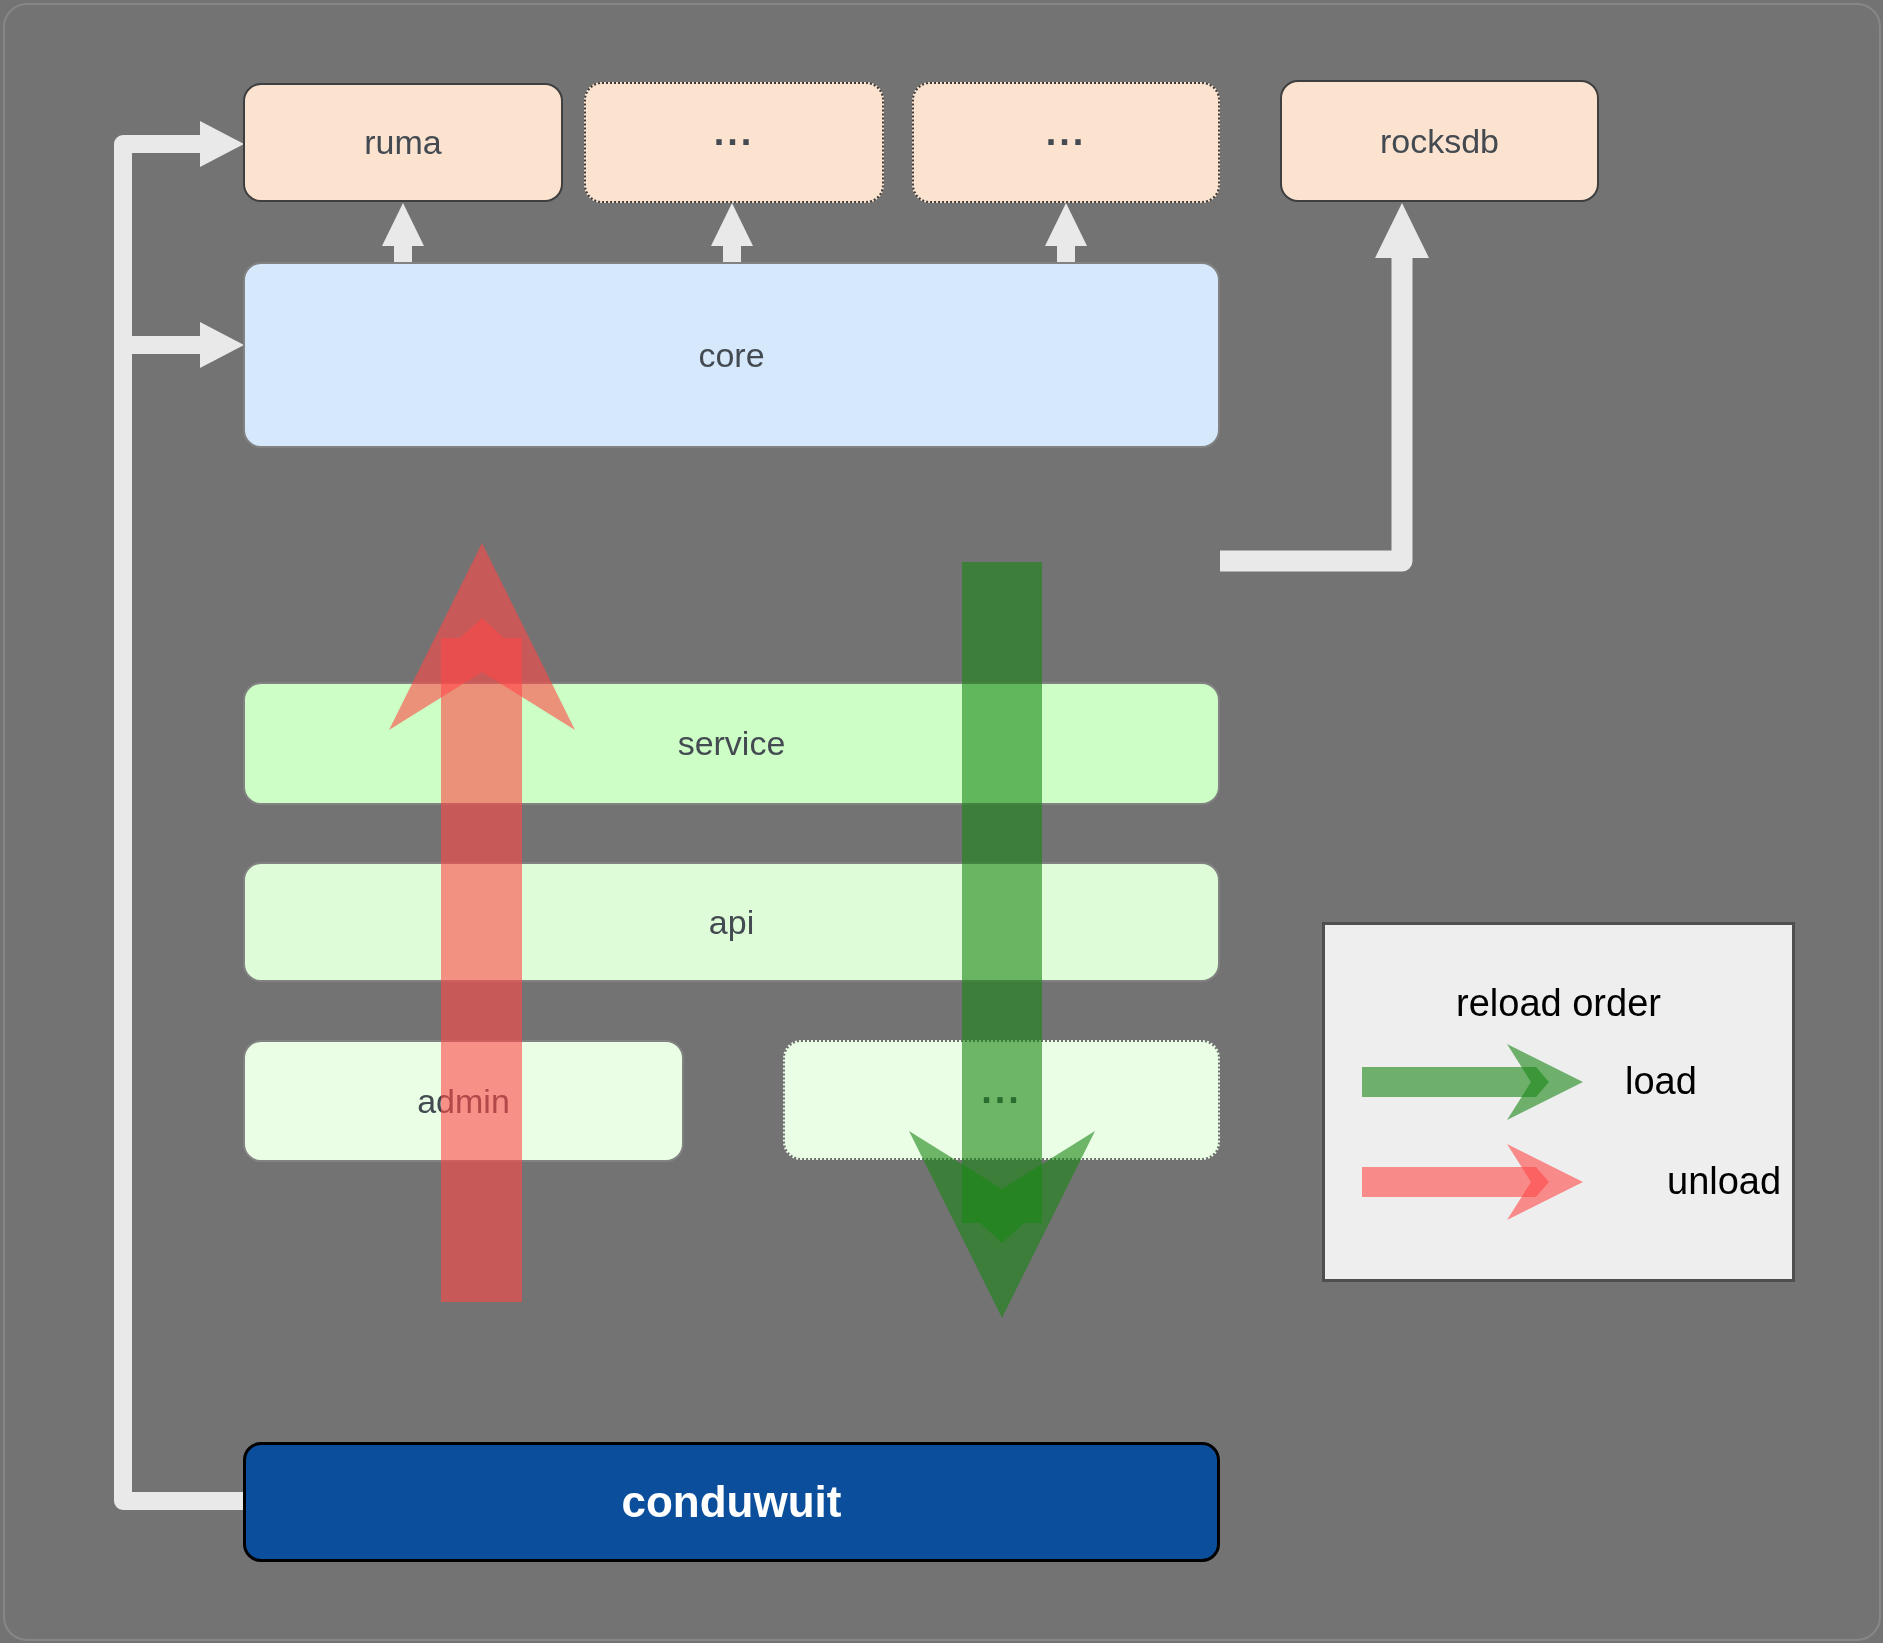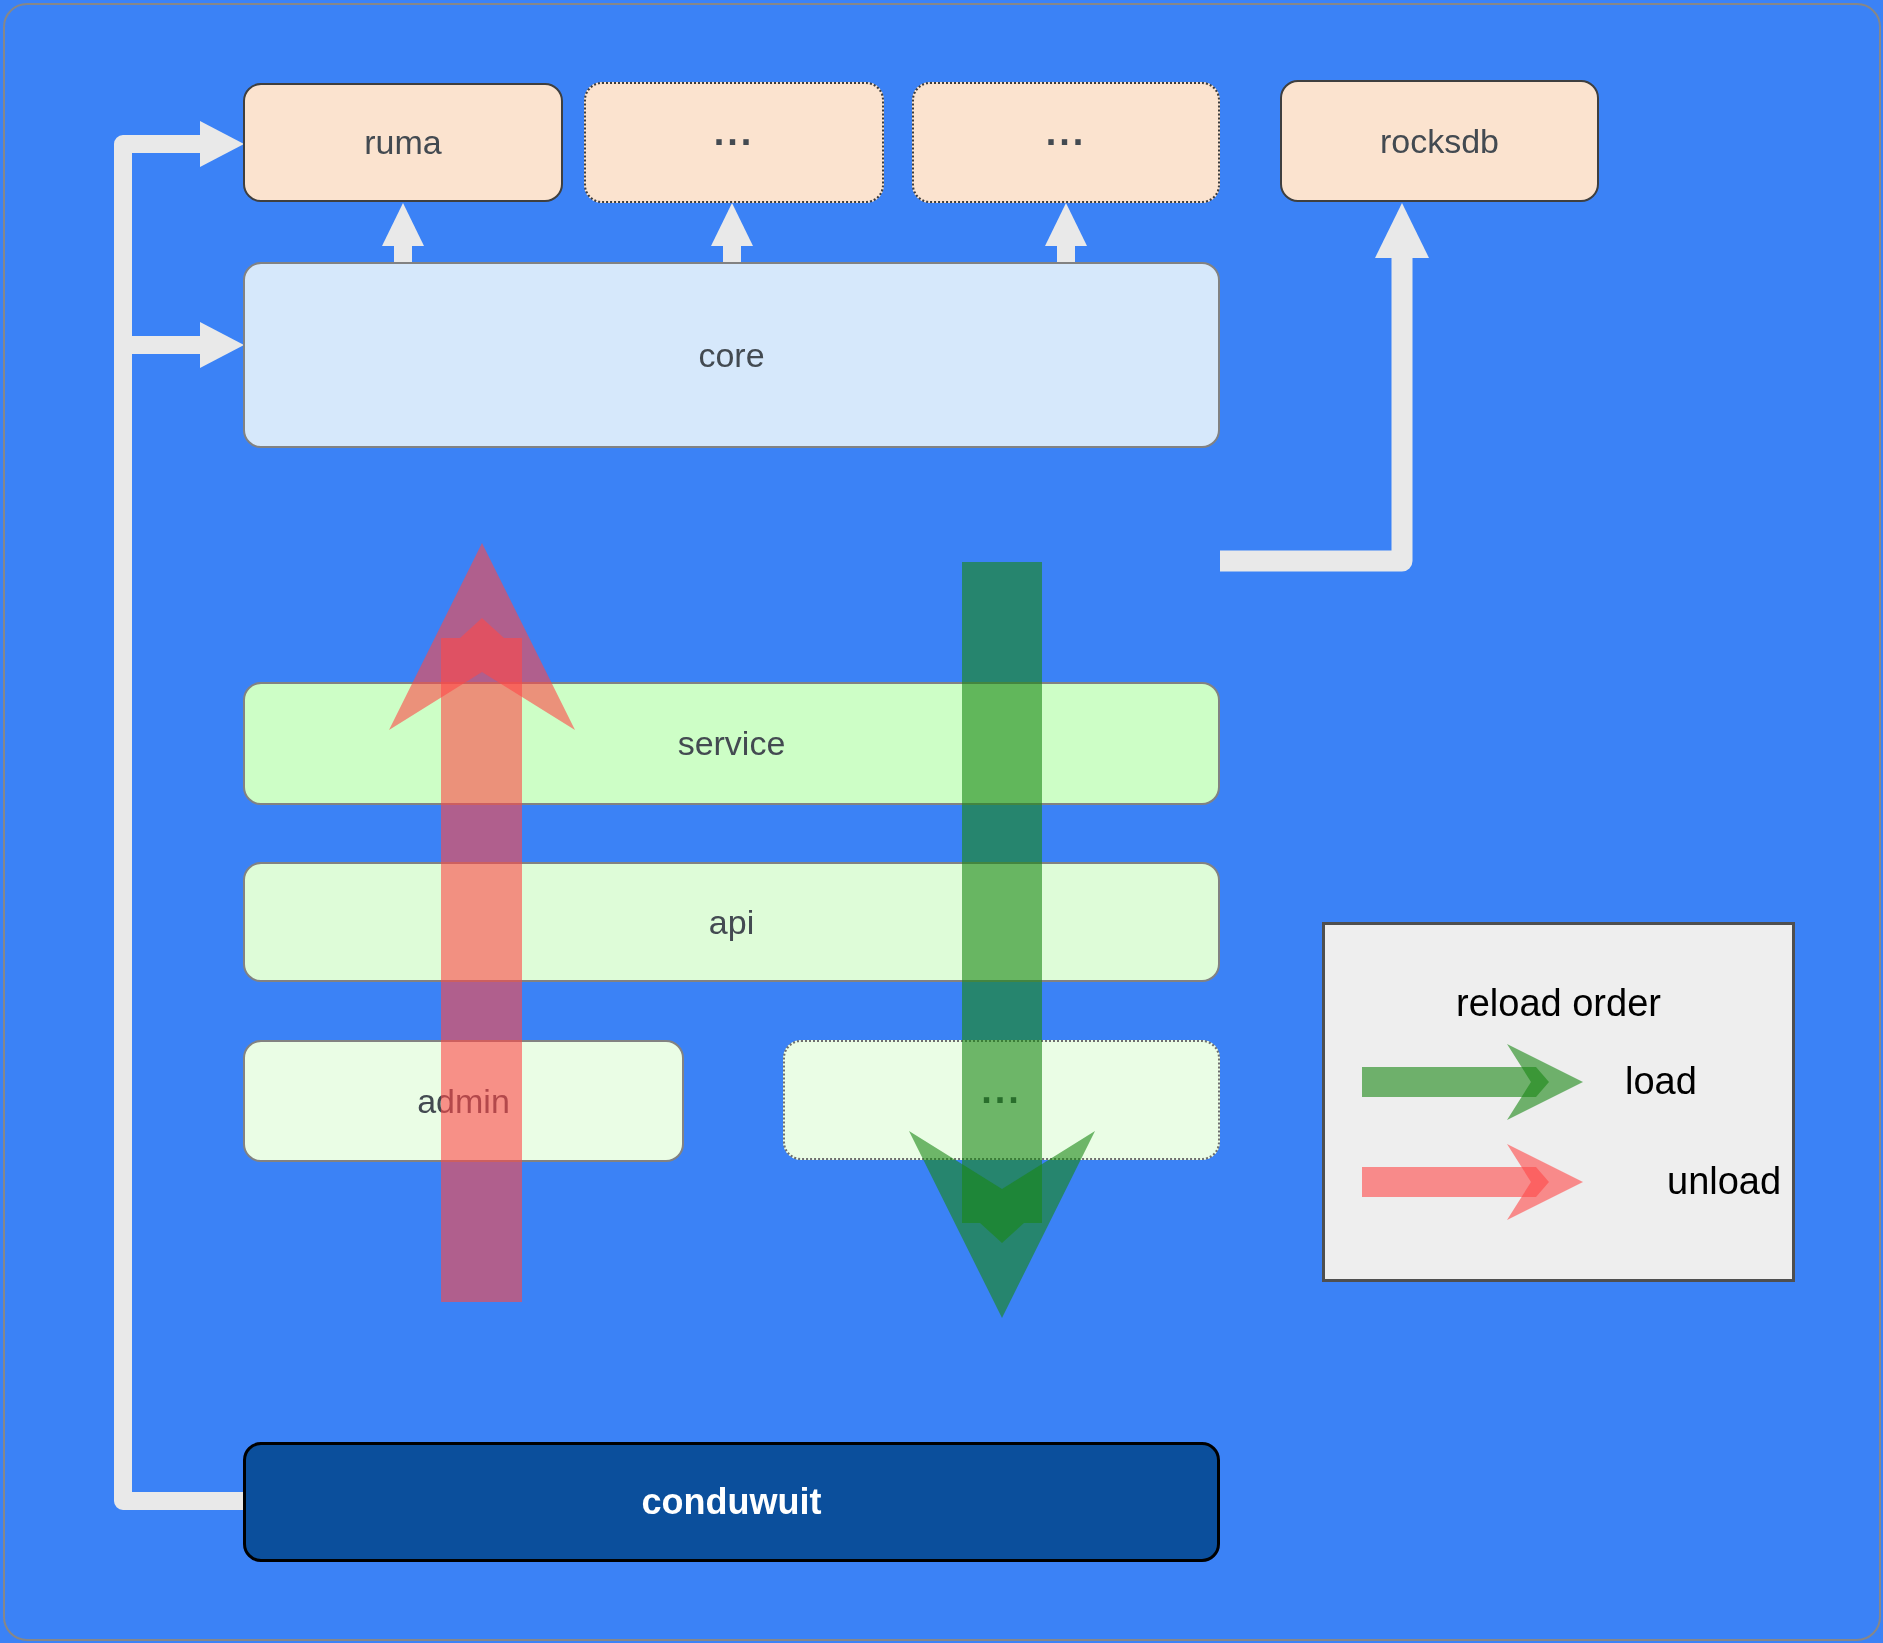--- a/index.html
+++ b/index.html
@@ -1,19 +1,19 @@
 <!DOCTYPE html>
 <html style="--node-peach: #fbe3cf; --node-blue: #d6e8fb; --node-green-db: #a5fe99; --node-green-service: #cdfec6; --node-green-api: #defcd8; --node-green-pale: #eafde5; --node-white: #ffffff; --conduwuit-blue: #0b4f9c; --load-green: #198714; --unload-red: #ff4848; --connector-gray: #e9e9e9; --label-dark: #434a51; --legend-bg: #eeeeee; --frame-border: #878787;"><head>
 <meta charset="utf-8">
 <style>
   html,body { margin:0; padding:0; background:#ffffff; }
   #stage {
     position:relative; width:1883px; height:1643px;
     font-family:"Liberation Sans", sans-serif;
-    background:#3b82f6; overflow:hidden;
+    background:#737373; overflow:hidden;
   }
   #page-frame {
     position:absolute; left:3px; top:3px; width:1874px; height:1634px;
     border:2.5px solid var(--frame-border); border-radius:24px;
   }
   svg.layer { position:absolute; left:0; top:0; width:1883px; height:1643px; }
 
   .node {
     position:absolute; box-sizing:border-box; border-radius:18px;
     display:flex; align-items:center; justify-content:center;
@@ -29,21 +29,21 @@
   .n-dots2    { left:912px; top:82px;  width:308px; height:121px; background:var(--node-peach); }
   .n-rocksdb  { left:1243px;top:80px;  width:319px; height:122px; background:var(--node-peach);margin-left:37px; }
   .n-core     { left:243px; top:262px; width:977px; height:186px; background:var(--node-blue);text-align:right; }
   .n-database { left:243px; top:502px; width:977px; height:118px; background:var(--node-green-db); }
   .n-service  { left:243px; top:682px; width:977px; height:123px; background:var(--node-green-service); }
   .n-api      { left:243px; top:862px; width:977px; height:120px; background:var(--node-green-api); }
   .n-admin    { left:243px; top:1040px;width:441px; height:122px; background:var(--node-green-pale); }
   .n-dots5    { left:783px; top:1040px;width:437px; height:120px; background:var(--node-green-pale); }
   .n-router   { left:243px; top:1222px;width:977px; height:120px; background:var(--node-white); }
   .n-conduwuit{ left:243px; top:1442px;width:977px; height:120px; background:var(--conduwuit-blue);
-                border:3px solid #000000; color:#ffffff; font-weight:700; font-size:36px; }
+                border:3px solid #000000; color:#ffffff; font-weight:700; font-size:44px; }
 
   .dots-label { font-weight:700; font-size:38px; letter-spacing:3px; transform:translateY(-10px); }
 
   #legend {
     position:absolute; left:1322px; top:922px; width:473px; height:360px;
     box-sizing:border-box; background:var(--legend-bg); border:3px solid #4f4f4f;
   }
   #legend-title {
     position:absolute; left:0; top:28px; width:100%; text-align:center;
     font-size:38px; color:#000000;margin-top:32px;

